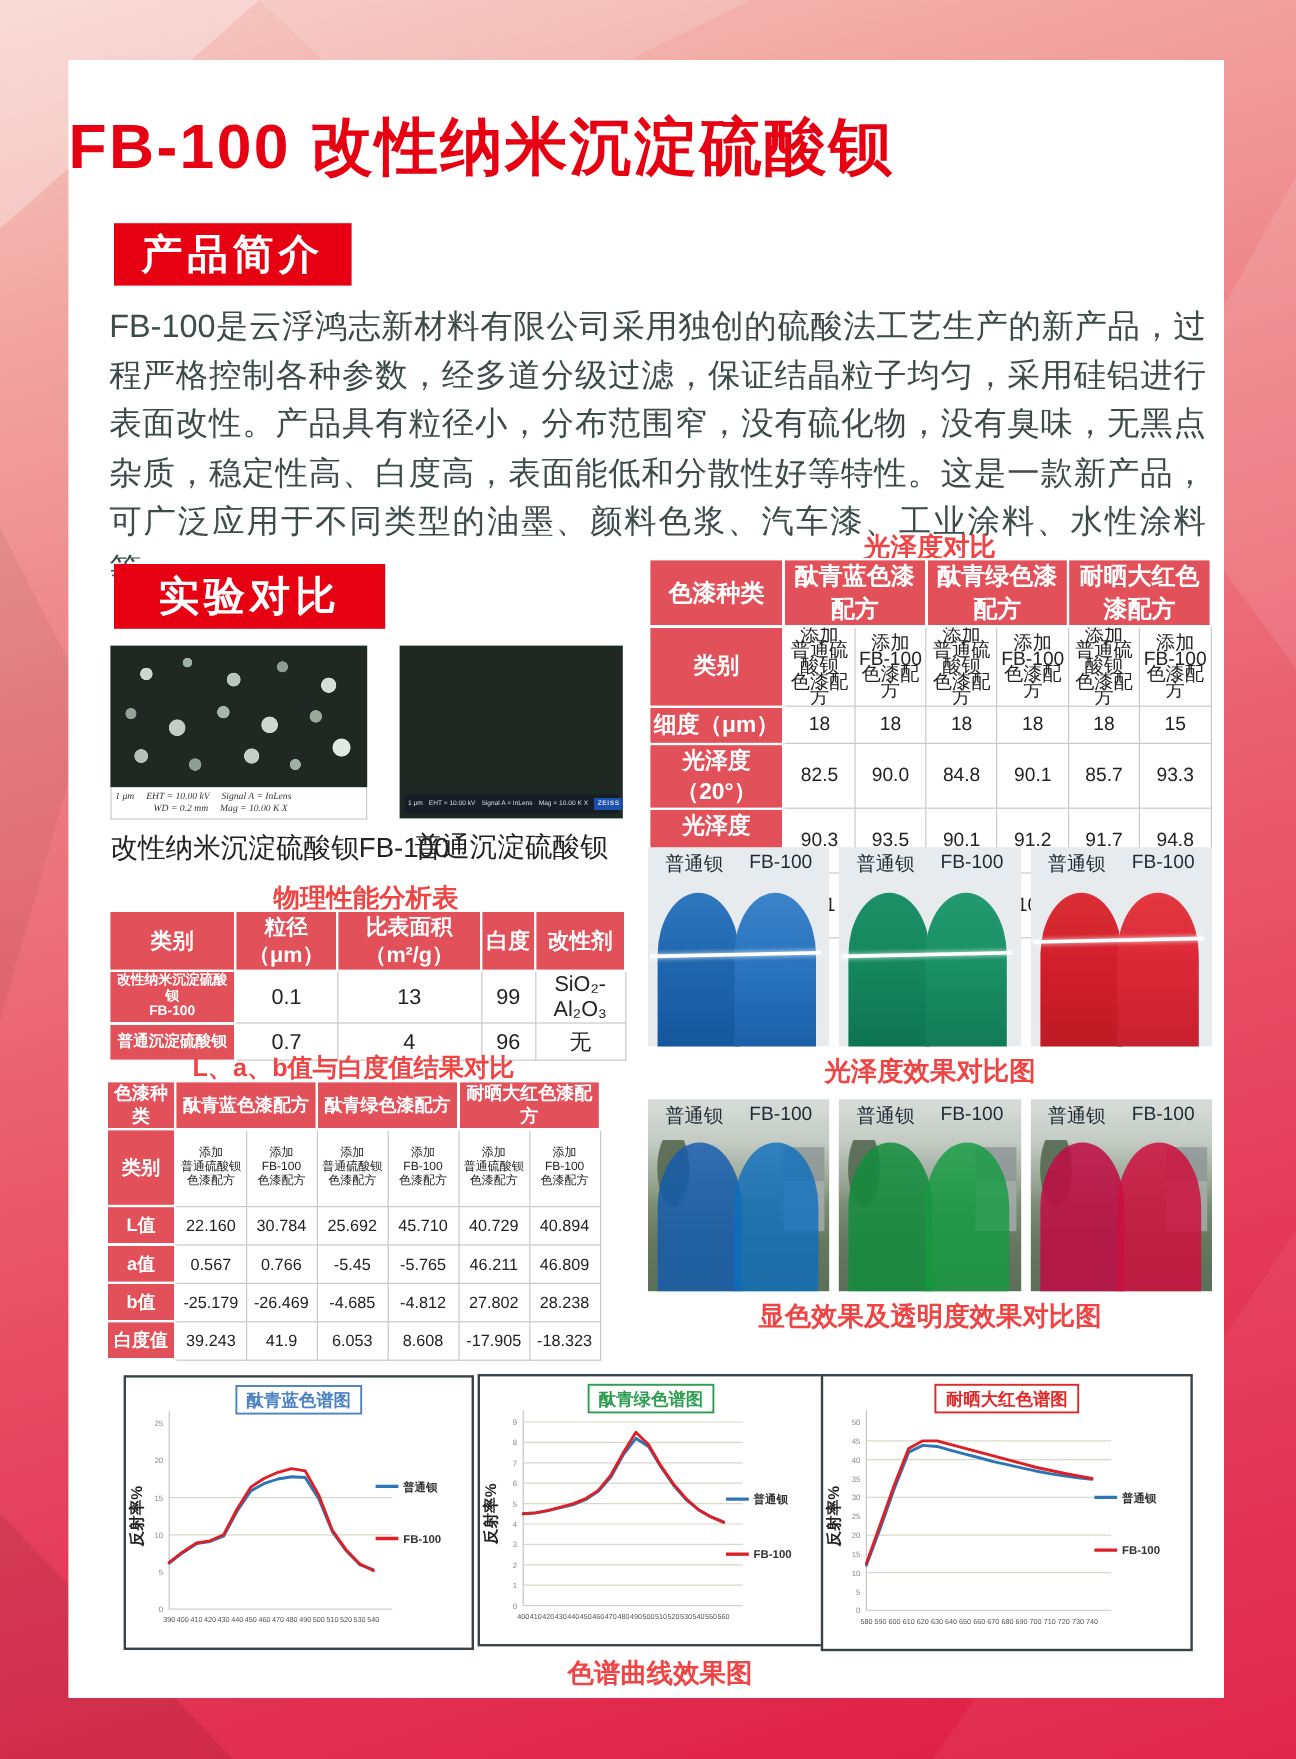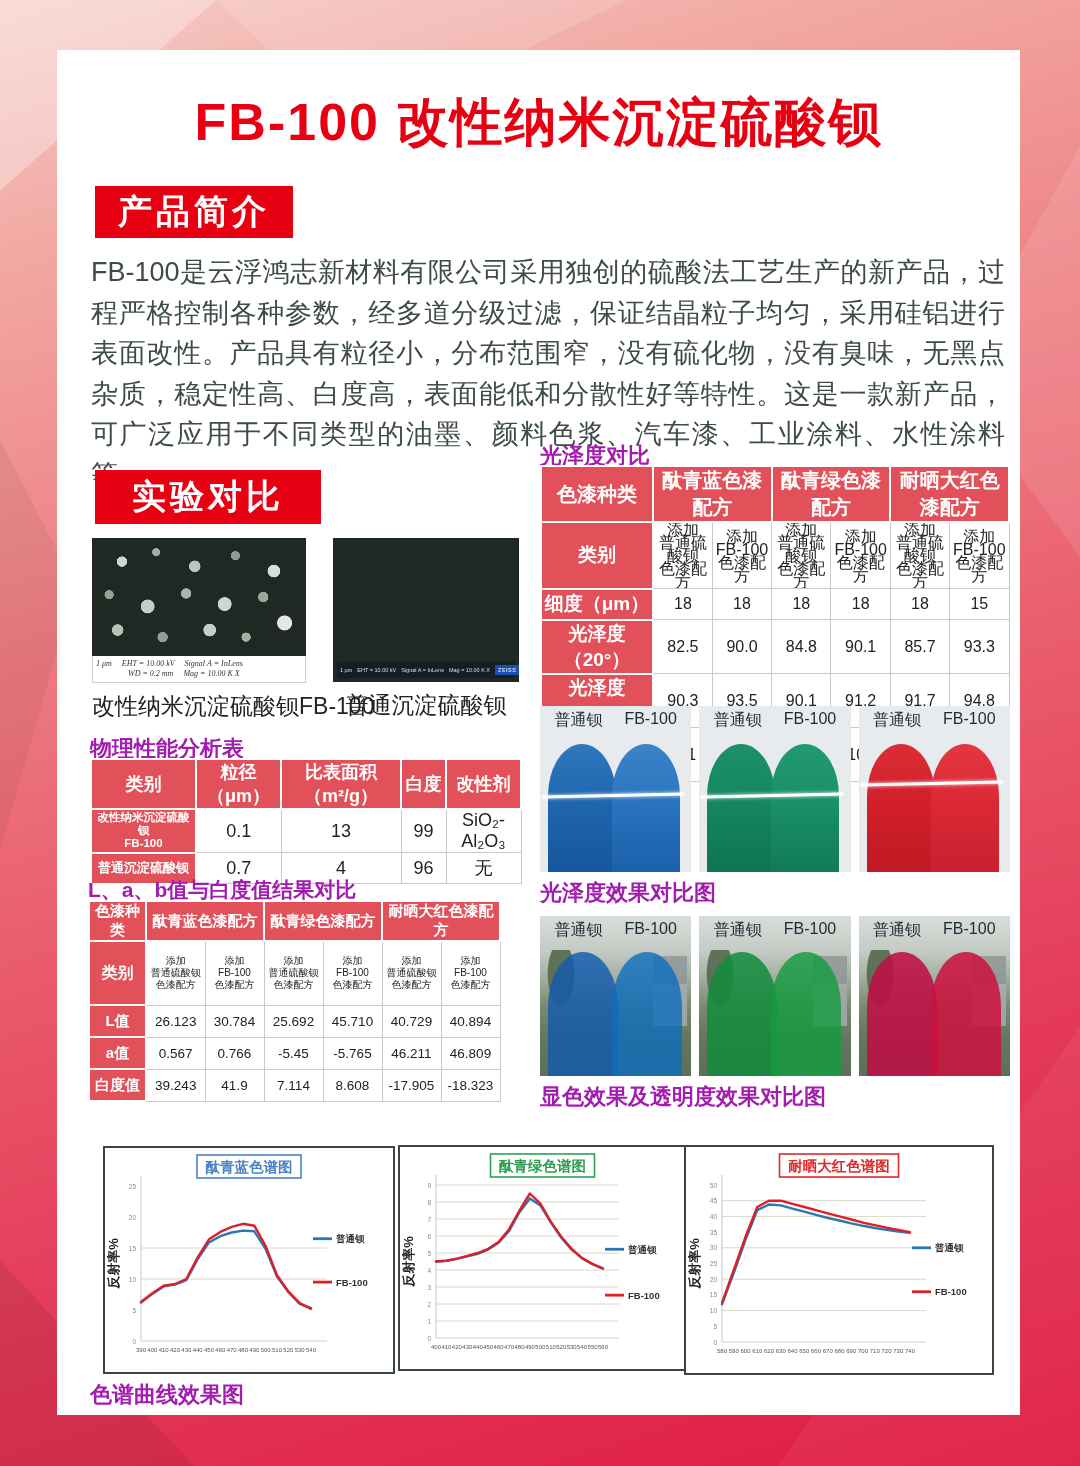--- a/index.html
+++ b/index.html
@@ -8,21 +8,21 @@
     background:linear-gradient(163deg,#f6cdc8 0%,#f2a9a3 14%,#ee8185 34%,#e95a6b 55%,#e43a58 75%,#df1b42 100%);}
   .facet{position:absolute;inset:0;pointer-events:none;}
   .f1{clip-path:polygon(0 0,20% 0,0 13%);background:rgba(255,255,255,.30);}
   .f2{clip-path:polygon(20% 0,58% 0,33% 9%);background:rgba(255,255,255,.14);}
   .f3{clip-path:polygon(100% 10%,100% 38%,88% 26%);background:rgba(255,255,255,.10);}
   .f4{clip-path:polygon(0 30%,7% 40%,0 58%);background:rgba(0,0,0,.05);}
   .f5{clip-path:polygon(0 86%,18% 100%,0 100%);background:rgba(0,0,0,.08);}
   .f6{clip-path:polygon(100% 70%,100% 100%,72% 100%);background:rgba(255,255,255,.05);}
   .card{position:absolute;left:57px;top:50px;width:963px;height:1365px;background:#ffffff;}
 
-  .main-title{position:absolute;left:0;top:38px;width:100%;text-align:center;
+  .main-title{position:absolute;left:0;top:38px;width:100%;
     color:#e60012;font-size:52px;font-weight:bold;letter-spacing:2px;}
   .badge{position:absolute;background:#e60012;color:#fff;font-size:34px;font-weight:bold;
     display:flex;align-items:center;justify-content:center;letter-spacing:4px;}
   .badge1{left:38px;top:136px;width:198px;height:52px;}
   .badge2{left:38px;top:420px;width:226px;height:54px;}
   .intro{position:absolute;left:34px;top:202px;width:914px;font-size:27px;line-height:40.5px;
     color:#3d4b49;text-align:justify;font-weight:500;}
 
   .sem-fig{position:absolute;}
   .sem-img{position:relative;background-color:#1f2823;overflow:hidden;}
@@ -65,21 +65,21 @@
   .sem-meta .mrow{display:flex;gap:10px;font-family:"Liberation Serif","DejaVu Serif",serif;
     font-style:italic;font-size:8px;color:#333;line-height:10px;}
   .sem-bar{position:absolute;left:4px;right:4px;bottom:4px;height:16px;background:rgba(20,28,40,.85);
     display:flex;align-items:center;gap:5px;padding:0 3px;}
   .sem-bar span{color:#d8dde4;font-size:5.5px;white-space:nowrap;}
   .zeiss{margin-left:auto;background:#1a4fae;color:#fff;font-size:6px;font-weight:bold;
     padding:2px 3px;letter-spacing:.5px;}
   .sem-cap{position:absolute;width:100%;text-align:center;font-size:23px;color:#222;top:100%;margin-top:8px;white-space:nowrap;}
   .sem-right .sem-cap{font-size:23px;}
 
-  .sec-title{position:absolute;color:#a21caf;font-weight:bold;font-size:22px;white-space:nowrap;}
+  .sec-title{position:absolute;color:#ef4444;font-weight:bold;font-size:22px;text-align:center;white-space:nowrap;}
 
   table{border-collapse:collapse;table-layout:fixed;}
   .rtab th,.rtab td{padding:0;text-align:center;vertical-align:middle;overflow:hidden;}
   .rtab th{background:#e25059;color:#fff;font-weight:bold;border:2px solid #fff;}
   .rtab td{background:#fff;color:#222;border:1px solid #c9c9c9;}
   .pre{white-space:pre-line;margin-left:20px;}
   .sub{color:#b06060;font-size:11px;line-height:13px;}
 
   .gloss-table{position:absolute;left:483px;top:415px;width:470px;}
   .gloss-table th{font-size:19px;}
@@ -339,41 +339,50 @@
 色漆配方</td>
         <td class="sub pre">添加
 普通硫酸钡
 色漆配方</td>
         <td class="sub pre">添加
 FB-100
 色漆配方</td>
       </tr>
       <tr class="drow">
         <th>L值</th>
-        <td>26.123</td>
+        <td>22.160</td>
         <td>30.784</td>
         <td>25.692</td>
         <td>45.710</td>
         <td>40.729</td>
         <td>40.894</td>
       </tr>
       <tr class="drow">
         <th>a值</th>
         <td>0.567</td>
         <td>0.766</td>
         <td>-5.45</td>
         <td>-5.765</td>
         <td>46.211</td>
         <td>46.809</td>
       </tr>
       <tr class="drow">
+        <th>b值</th>
+        <td>-25.179</td>
+        <td>-26.469</td>
+        <td>-4.685</td>
+        <td>-4.812</td>
+        <td>27.802</td>
+        <td>28.238</td>
+      </tr>
+      <tr class="drow">
         <th>白度值</th>
         <td>39.243</td>
         <td>41.9</td>
-        <td>7.114</td>
+        <td>6.053</td>
         <td>8.608</td>
         <td>-17.905</td>
         <td>-18.323</td>
       </tr>
     </tbody>
       </table>
 
     <div class="swatch-strip gloss-strip">
       <div class="panel gloss-panel p-blue">
         <div class="panel-labels">

